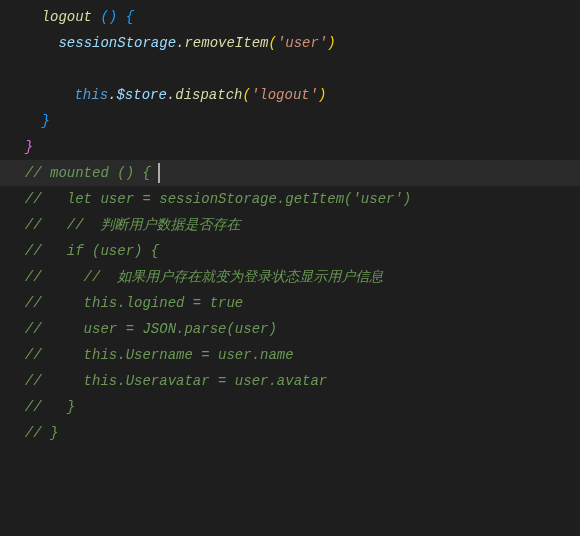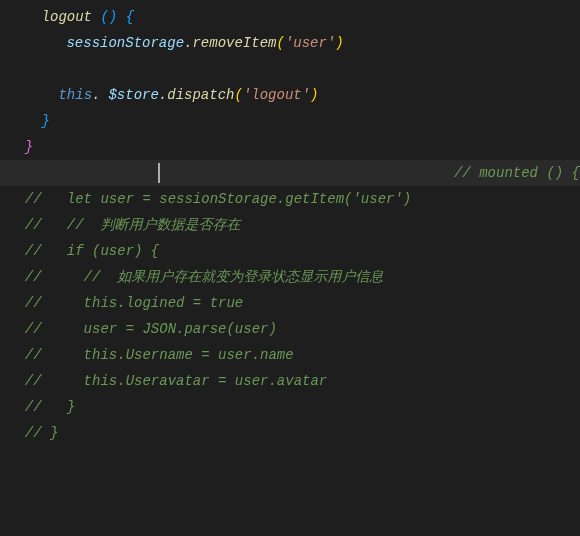--- a/index.html
+++ b/index.html
@@ -19,33 +19,32 @@
   }
   .line {
     white-space: pre;
     padding-left: 8px;
     height: 26px;
     font-style: italic;
   }
   .cursor-line {
     background: #2a2a2a;
     position: relative;
-    text-align: right;
   }
   .cursor {
     position: absolute;
     width: 2px;
     height: 20px;
     background: #aeafad;
     top: 3px;
   }
   
-  .kw      { color: #569cd6; }   
+  .kw      { color: #569cd6; margin-left: 16px; }   
   .fn      { color: #dcdcaa; }   
-  .var     { color: #9cdcfe; margin-left: 8px; }   
+  .var     { color: #9cdcfe; }   
   .str     { color: #ce9178; }   
   .cmt     { color: #6a9955; }   
   .pun     { color: #d4d4d4; }   
   .brace-y { color: #ffd700; }   
   .brace-p { color: #da70d6; }   
   .brace-b { color: #179fff; }   
 </style>
 </head>
 <body>
 

